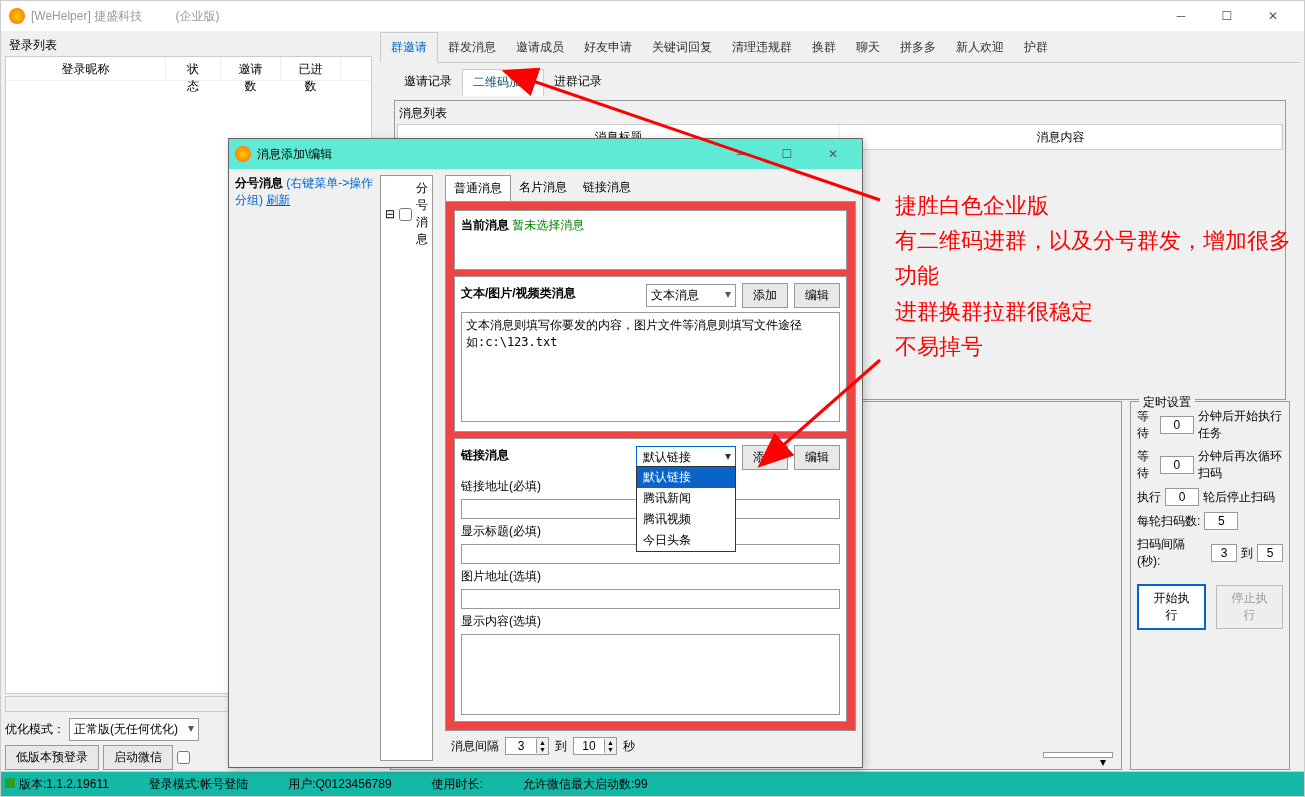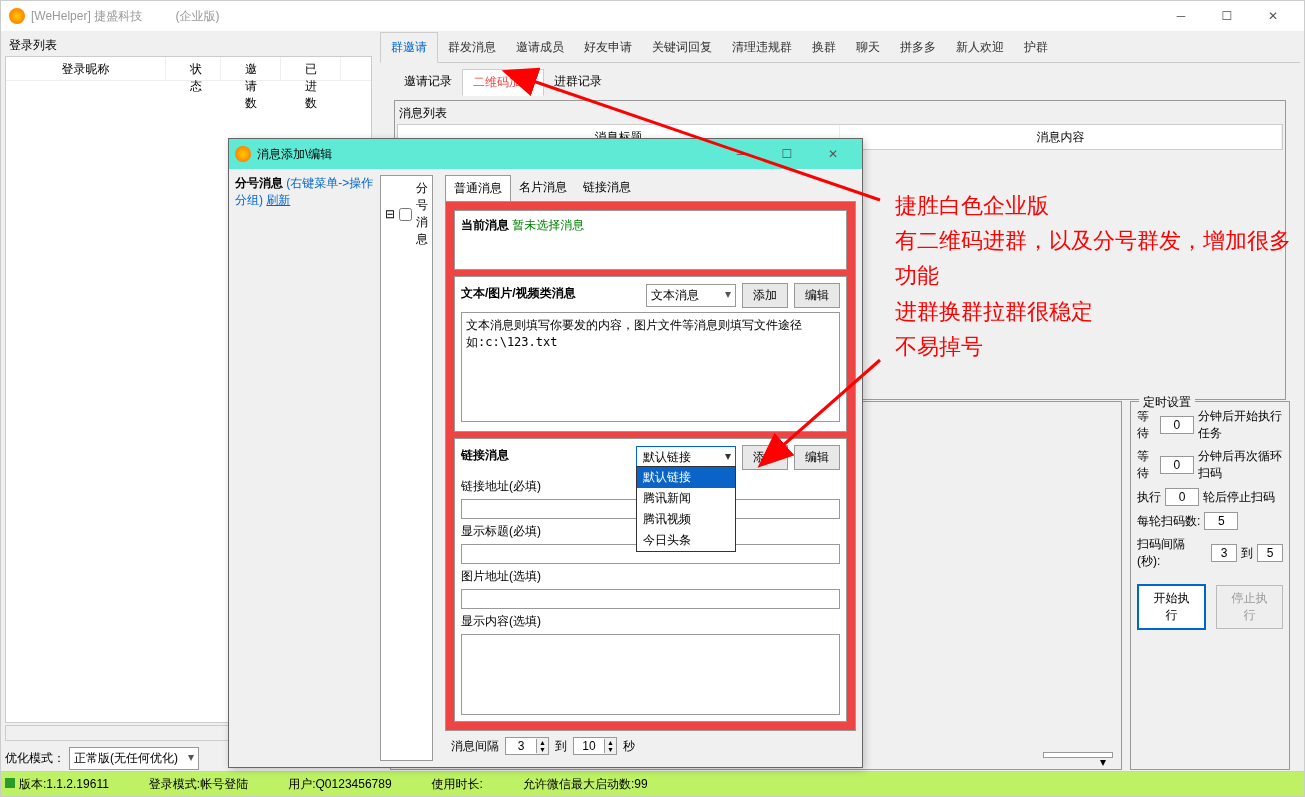--- a/index.html
+++ b/index.html
@@ -13,21 +13,21 @@
 .win-controls { display: flex; gap: 0; }
 .win-btn { width: 46px; height: 30px; display: flex; align-items: center; justify-content: center; color: #555; cursor: pointer; }
 
 .main-body { display: flex; height: calc(100% - 30px - 18px); }
 
 
 .left-panel { width: 375px; display: flex; flex-direction: column; padding: 4px; }
 .login-list-label { padding: 2px 4px; }
 .login-table { border: 1px solid #ccc; flex: 1; background: #fff; }
 .login-table-header { display: flex; height: 24px; background: #fff; border-bottom: 1px solid #eee; }
-.login-table-header > div { padding: 4px 24px; border-right: 1px solid #eee; text-align: center; }
+.login-table-header > div { padding: 4px 17px; border-right: 1px solid #eee; text-align: center; }
 .lth-nick { width: 160px; }
 .lth-status { width: 55px; }
 .lth-invite { width: 60px; }
 .lth-enter { width: 60px; }
 
 .left-scrollbar { height: 16px; background: #f0f0f0; border: 1px solid #ccc; margin-top: 2px; }
 
 .left-bottom { padding-top: 6px; }
 .opt-row { display: flex; align-items: center; gap: 4px; margin-bottom: 4px; }
 .select-like { border: 1px solid #999; background: #fff; padding: 2px 20px 2px 4px; min-width: 130px; position: relative; }
@@ -35,21 +35,21 @@
 .btn { border: 1px solid #999; background: #e8e8e8; padding: 3px 10px; cursor: pointer; }
 
 
 .right-panel { flex: 1; padding: 4px; position: relative; }
 .tabs-top { display: flex; height: 28px; border-bottom: 1px solid #ccc; align-items: flex-end; }
 .tab { padding: 6px 10px; cursor: pointer; color: #333; }
 .tab.active { color: #0066cc; border: 1px solid #ccc; border-bottom: 1px solid #f0f0f0; background: #f0f0f0; margin-bottom: -1px; }
 
 .subtabs { display: flex; margin-top: 6px; padding-left: 14px; }
 .subtab { padding: 4px 10px; cursor: pointer; }
-.subtab.active { color: #ef4444; border: 1px solid #ccc; border-bottom: 1px solid #fff; background: #fff; }
+.subtab.active { color: #0c4a6e; border: 1px solid #ccc; border-bottom: 1px solid #fff; background: #fff; }
 
 .msg-list-box { border: 1px solid #999; margin: 4px 14px 0 14px; padding: 2px; background: #f0f0f0; min-height: 300px; }
 .msg-list-label { padding: 2px; }
 .msg-table { background: #fff; border: 1px solid #ccc; }
 .msg-table-header { display: flex; height: 24px; }
 .msg-table-header > div { flex: 1; text-align: center; padding: 4px; border-right: 1px solid #eee; }
 .wide-select { border: 1px solid #999; background: #fff; padding: 2px; width: 560px; position: relative; display: inline-block; }
 .wide-select::after { content: "▾"; position: absolute; right: 6px; top: 2px; }
 
 
@@ -57,21 +57,21 @@
 .op-status-box { flex: 1; border: 1px solid #999; padding: 6px; position: relative; }
 .op-status-box .box-title { position: absolute; top: -8px; left: 8px; background: #f0f0f0; padding: 0 4px; }
 .timer-box { width: 160px; border: 1px solid #999; padding: 6px; position: relative; }
 .timer-box .box-title { position: absolute; top: -8px; left: 8px; background: #f0f0f0; padding: 0 4px; }
 .timer-row { display: flex; align-items: center; gap: 4px; margin-bottom: 6px; }
 .num-input { width: 34px; border: 1px solid #999; text-align: center; padding: 1px; }
 .btn-primary { border: 2px solid #0066cc; background: #fff; padding: 4px 12px; cursor: pointer; color: #000; }
 .btn-disabled { border: 1px solid #bbb; background: #eee; padding: 4px 12px; color: #999; }
 
 
-.status-bar { position: absolute; bottom: 0; left: 0; right: 0; height: 18px; background: #bef264; border-top: 1px solid #ccc; display: flex; align-items: center; padding: 12px 4px; gap: 40px; }
+.status-bar { position: absolute; bottom: 0; left: 0; right: 0; height: 18px; background: #14b8a6; border-top: 1px solid #ccc; display: flex; align-items: center; padding: 12px 4px; gap: 40px; }
 .status-dot { width: 10px; height: 10px; background: #2b9c2b; display: inline-block; margin-right: 4px; }
 
 
 .dialog { position: absolute; top: 138px; left: 228px; width: 635px; height: 630px; background: #f0f0f0; border: 1px solid #666; box-shadow: 2px 2px 8px rgba(0,0,0,0.2); z-index: 10; display: flex; flex-direction: column; }
 .dialog-titlebar { height: 30px; background: #5eead4; display: flex; align-items: center; padding: 0 6px; }
 .dialog-body { flex: 1; display: flex; }
 .dialog-left { width: 210px; padding: 6px; display: flex; flex-direction: row; }
 .dl-title { margin-bottom: 4px; }
 .dl-title .hint { color: #0066cc; }
 .dl-title .refresh { color: #0066cc; text-decoration: underline; cursor: pointer; }
@@ -137,20 +137,25 @@
           <div class="lth-status">状态</div>
           <div class="lth-invite">邀请数</div>
           <div class="lth-enter">已进数</div>
         </div>
       </div>
       <div class="left-scrollbar"></div>
       <div class="left-bottom">
         <div class="opt-row">
           <span>优化模式：</span>
           <div class="select-like">正常版(无任何优化)</div>
+        </div>
+        <div class="opt-row">
+          <button class="btn">低版本预登录</button>
+          <button class="btn">启动微信</button>
+          <input type="checkbox" style="">
         </div>
       </div>
     </div>
 
     <div class="right-panel">
       <div class="tabs-top">
         <div class="tab active">群邀请</div>
         <div class="tab">群发消息</div>
         <div class="tab">邀请成员</div>
         <div class="tab">好友申请</div>

